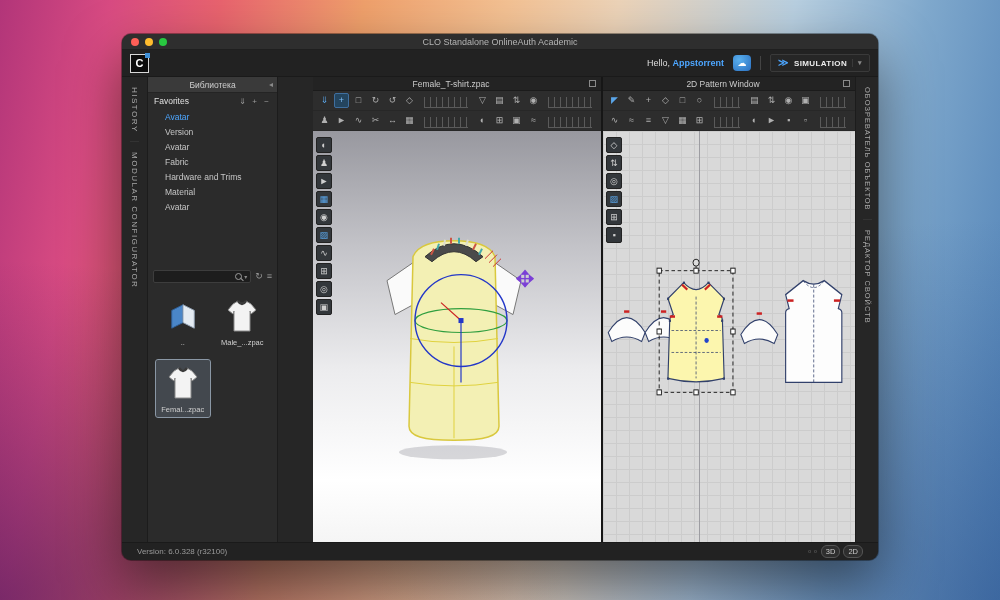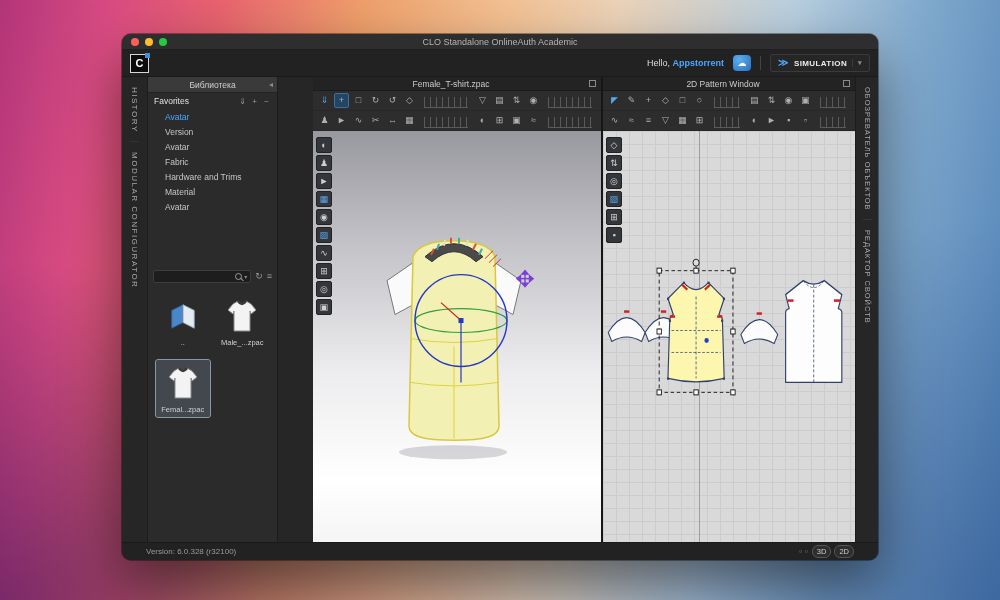--- a/index.html
+++ b/index.html
@@ -112,21 +112,21 @@
       linear-gradient(90deg,#bdbdbd 1px, transparent 1px);
     background-size:13px 13px,13px 13px,65px 65px,65px 65px;}
   .content2d::before{ content:""; position:absolute; left:96px; top:0; bottom:0; width:1px; background:#9d9da2;}
   .sidetools{ position:absolute; left:3px; top:6px; display:flex; flex-direction:column; gap:2px; z-index:3;}
   .sidetools .ticon{ width:16px; height:16px; background:#33373b; border:1px solid #222; color:#cfcfcf;}
   .sidetools .ticon.blue{ color:#5aa5e8;}
   .artsvg{ position:absolute; inset:0; width:100%; height:100%; z-index:1;}
 
   
   .statusbar{ height:18px; background:#222; border-top:1px solid #1a1a1a; display:flex;
-    align-items:center; padding:0 24px; flex:0 0 auto;}
+    align-items:center; padding:0 15px; flex:0 0 auto;}
   .version{ font-size:8px; color:#9a9a9a;}
   .sb-right{ margin-left:auto; display:flex; align-items:center; gap:4px;}
   .sbico{ font-size:8px; color:#8a8a8a; line-height:1;}
   .sb-btns{ display:flex; gap:3px;}
   .sbbtn{ border:1px solid #555; border-radius:6px; padding:1px 4px; font-size:7.5px;
     color:#cccccc; background:#2e2e2e; line-height:1.2;}
 </style>
 </head>
 <body>
 

